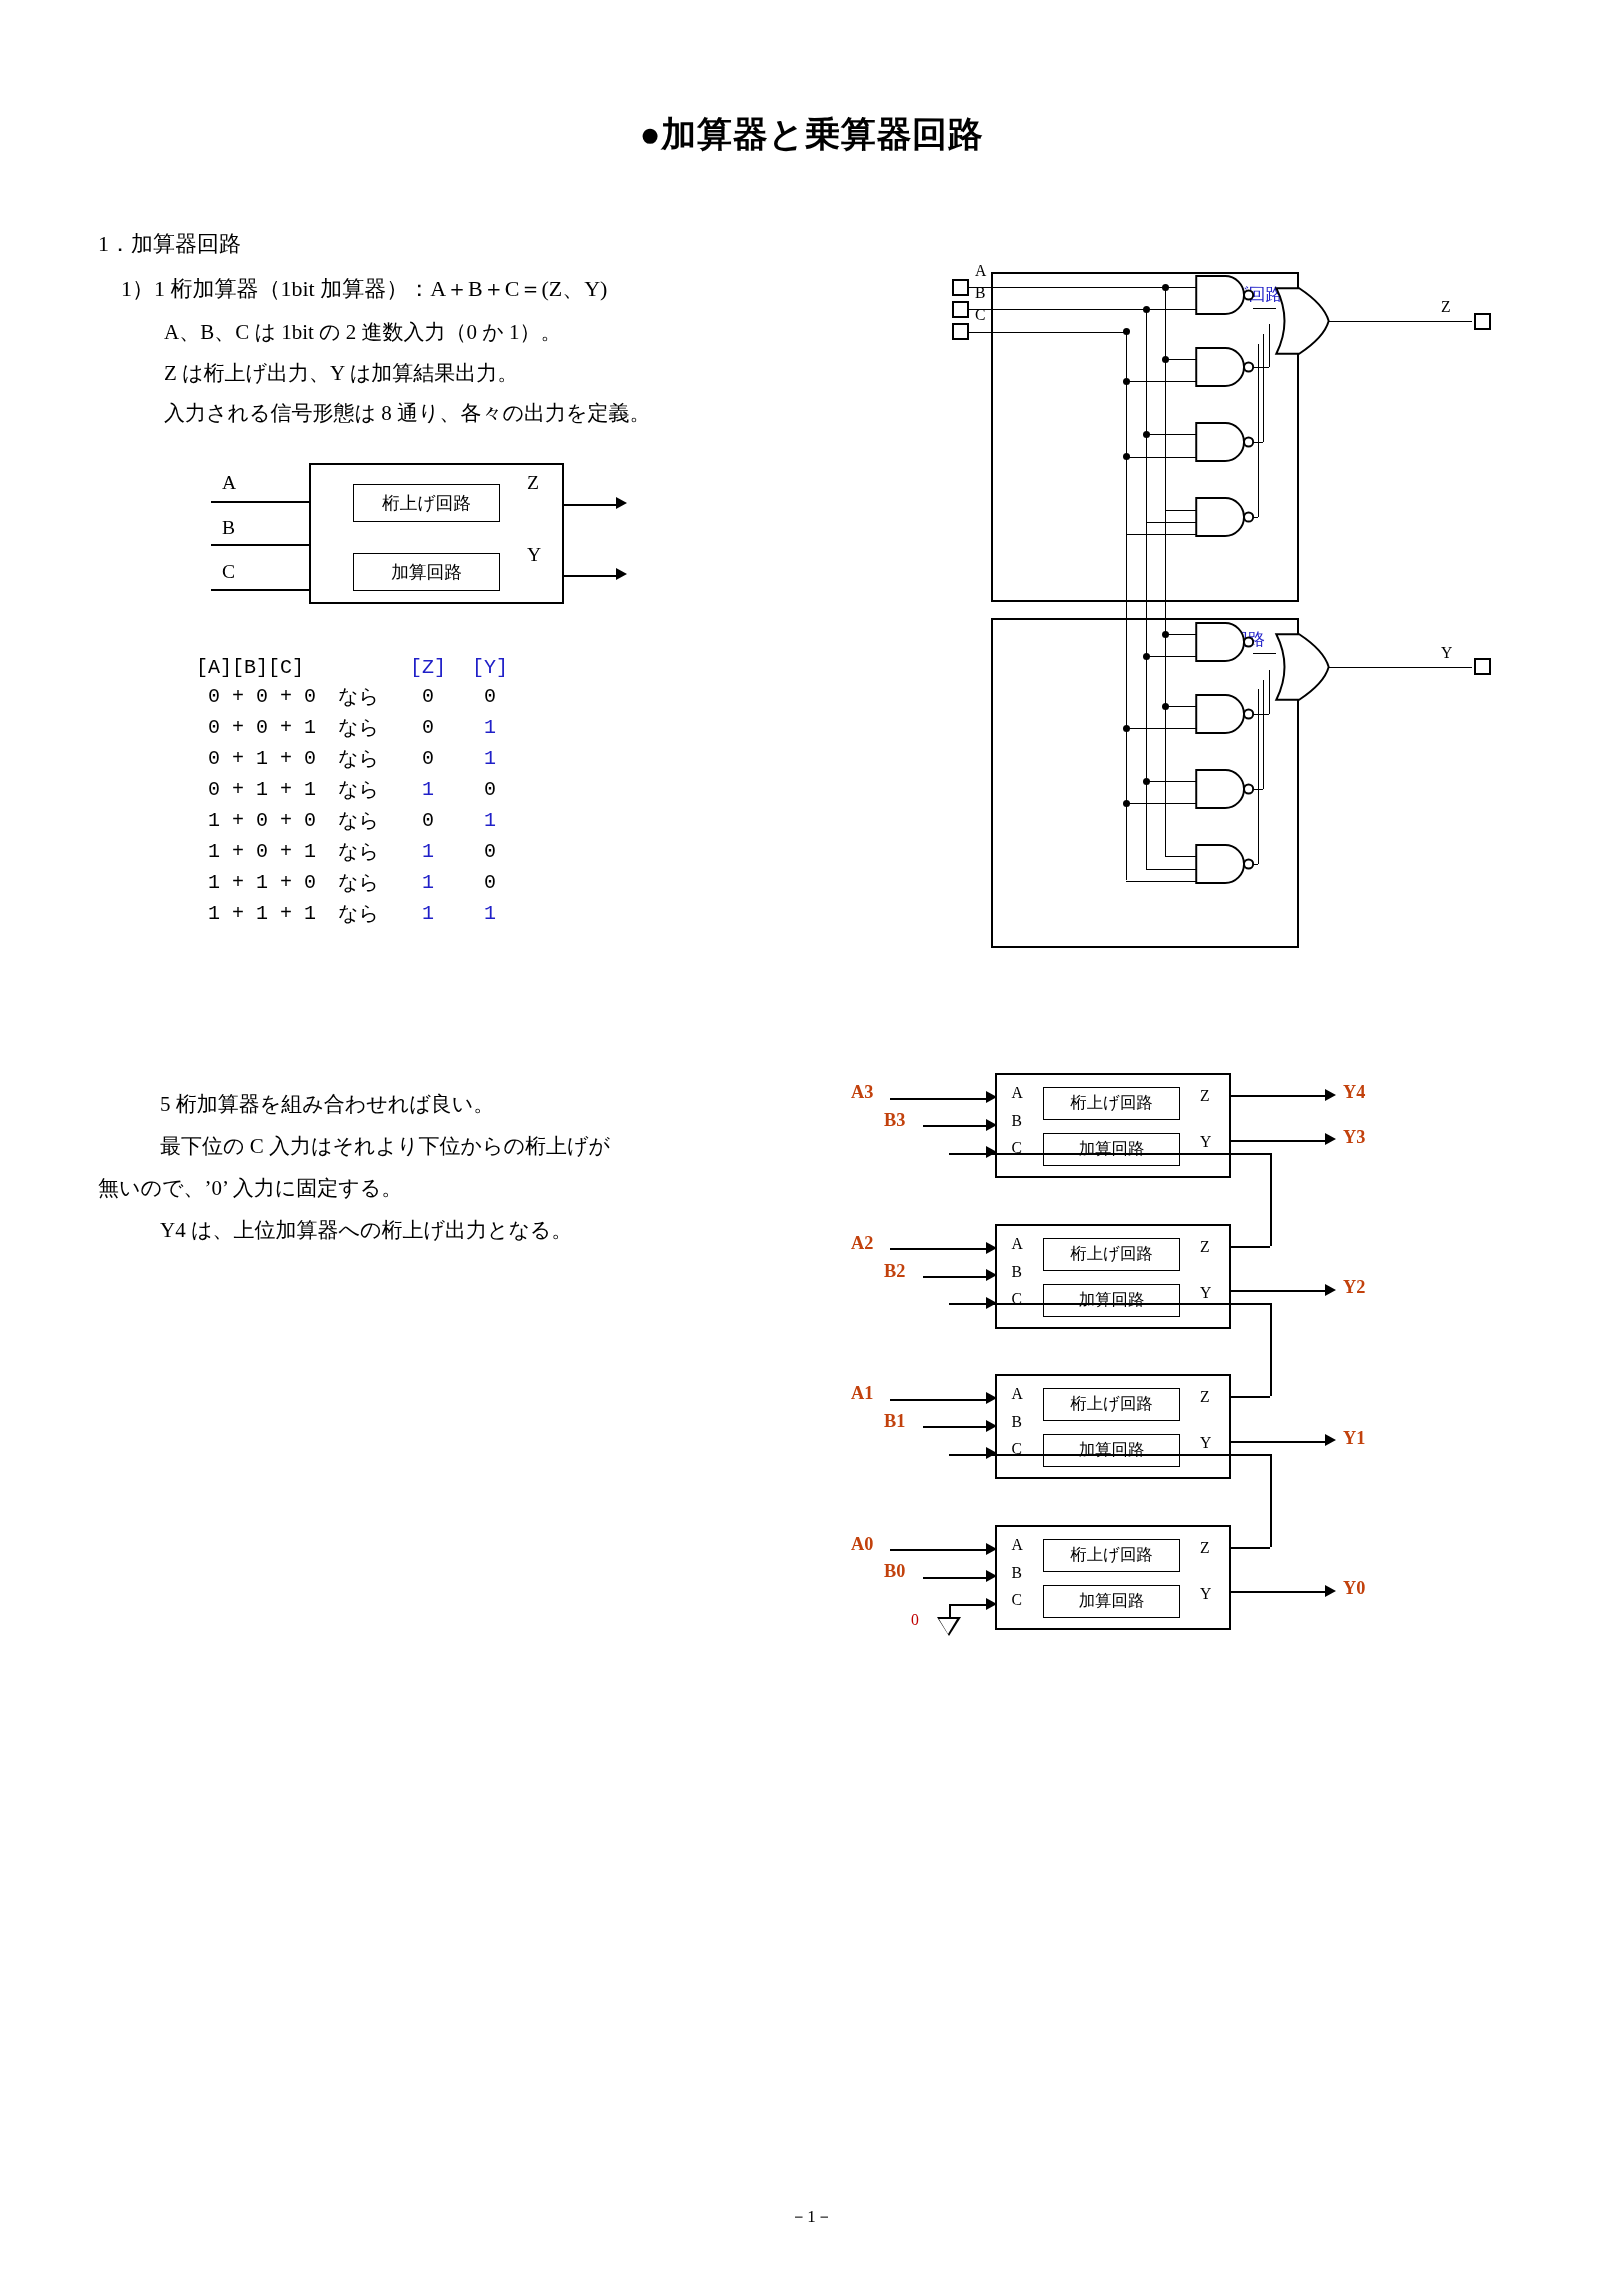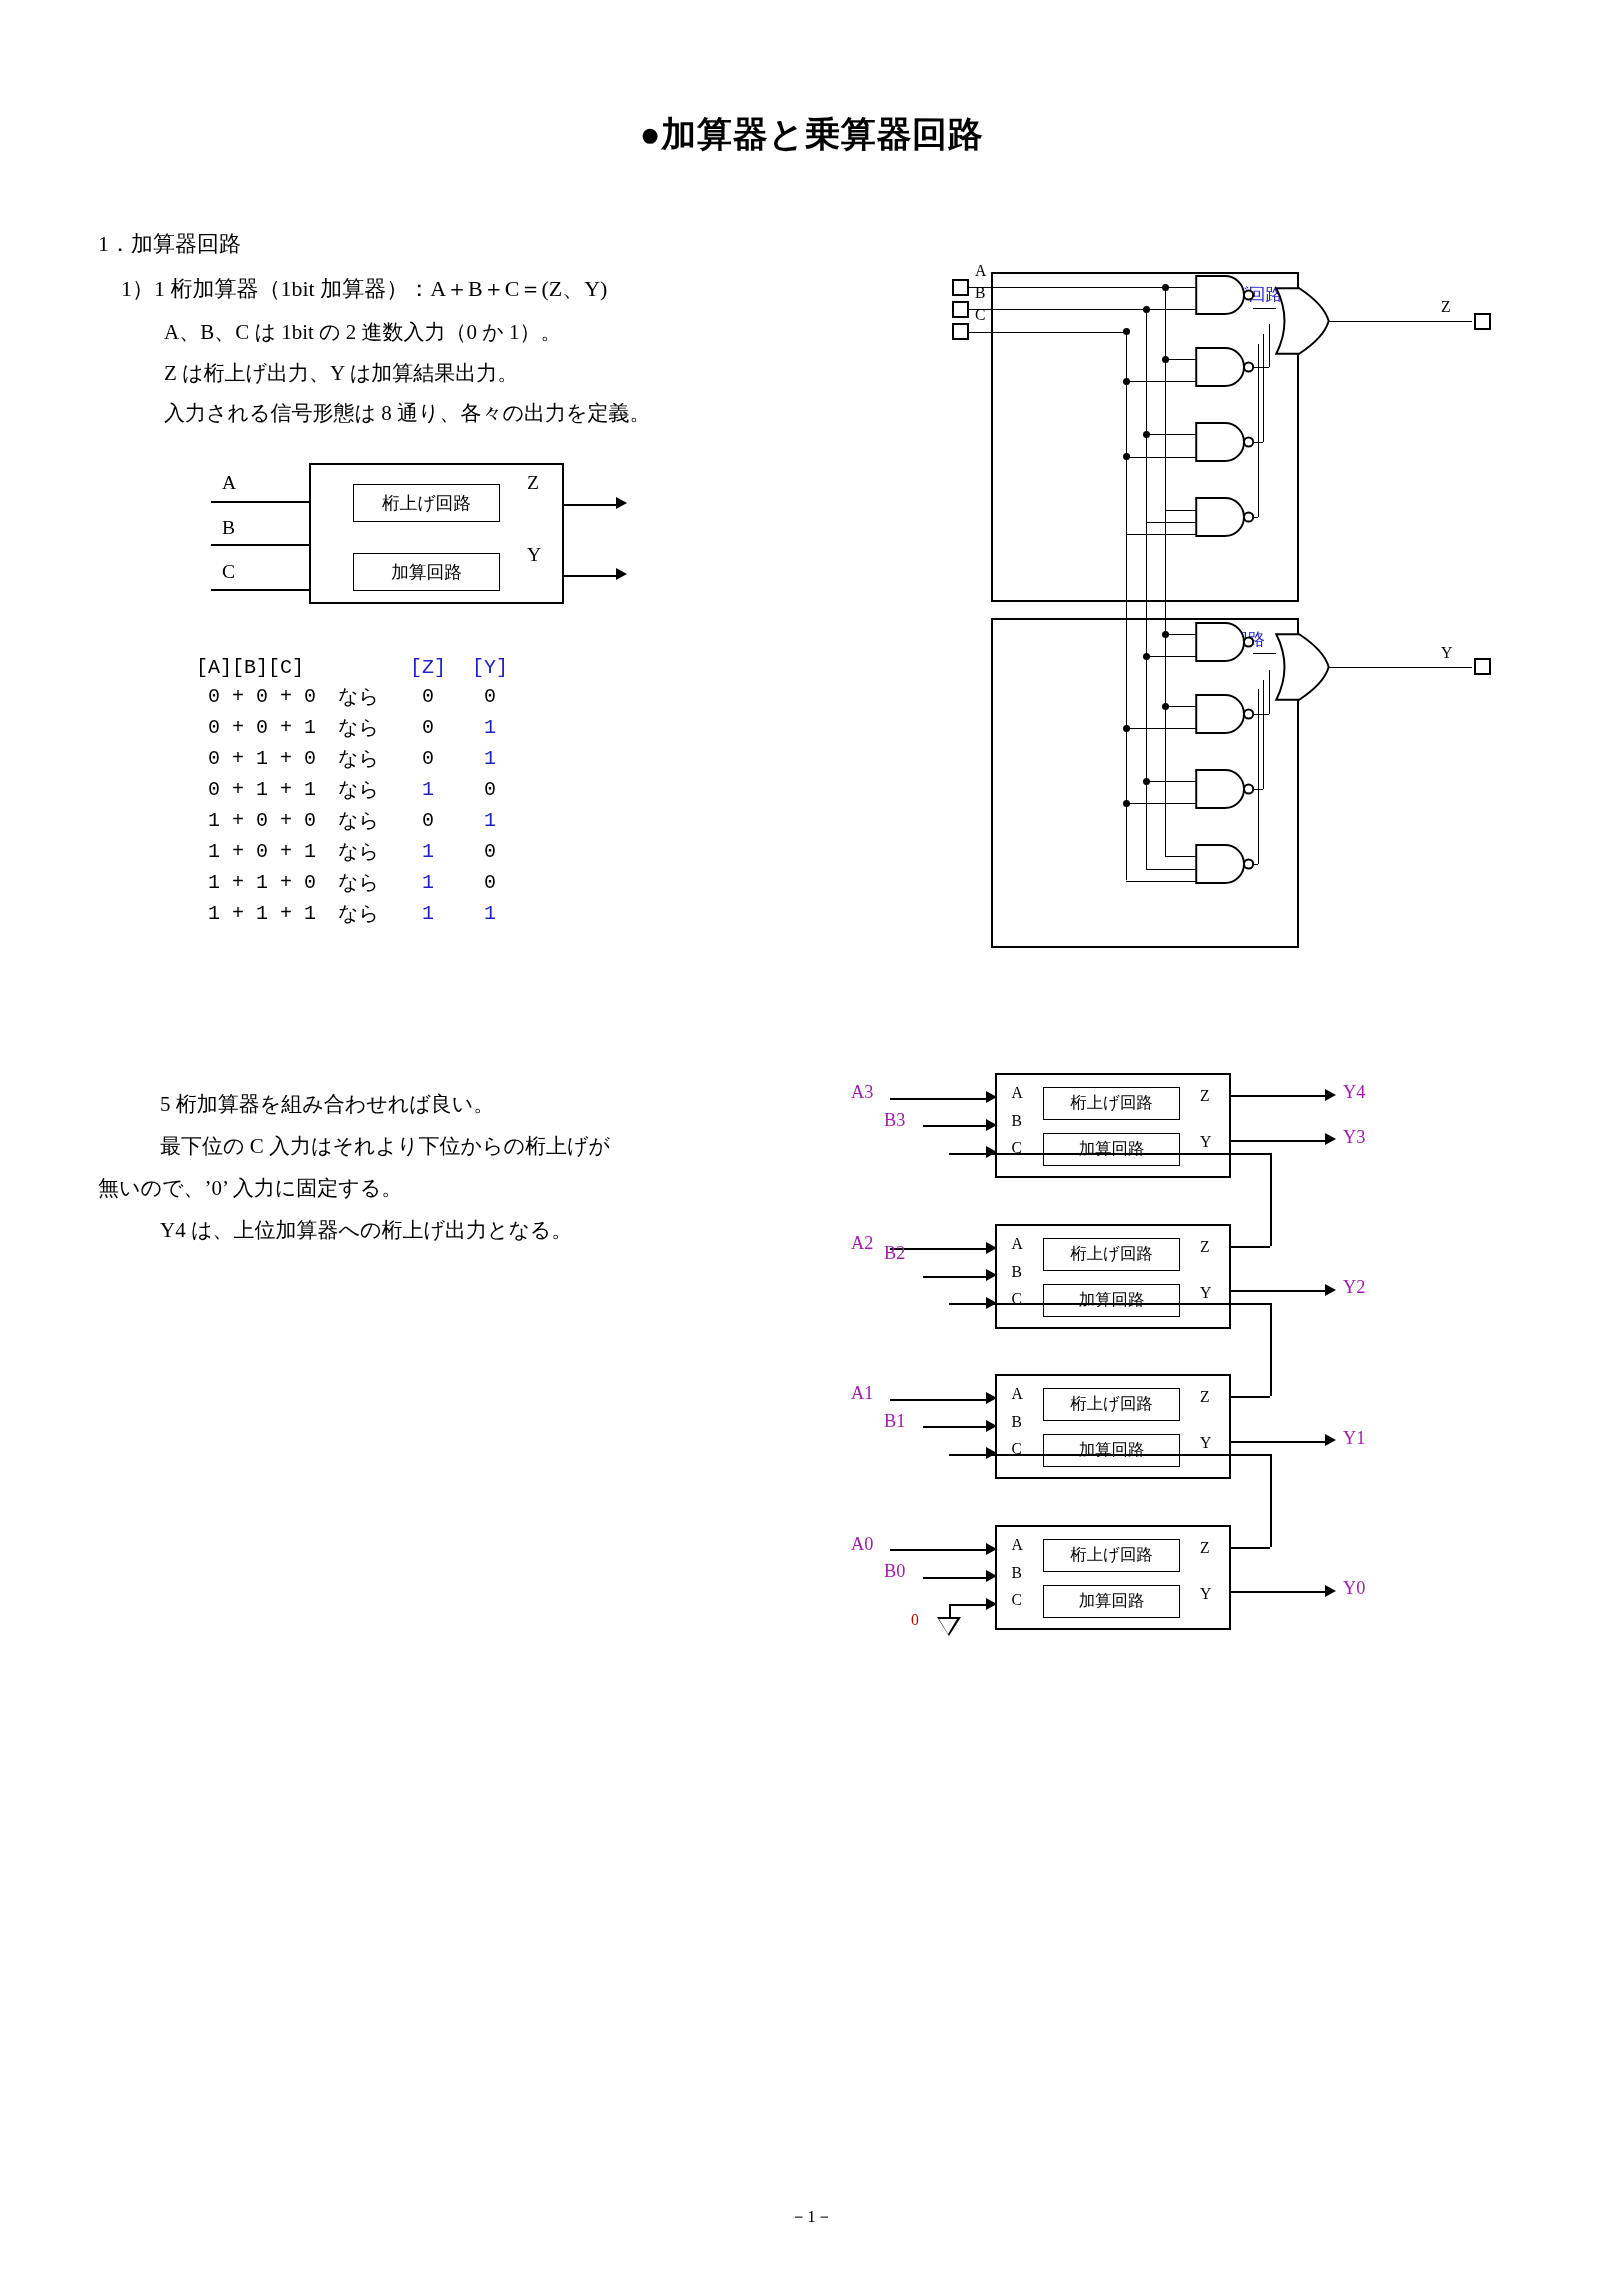--- a/index.html
+++ b/index.html
@@ -148,21 +148,21 @@
   }
   .fa .p {
     position: absolute;
     font-size: 15.7px;
   }
   .io-lbl {
     position: absolute;
     font-size: 18.3px;
     white-space: nowrap;
   }
-  .io-lbl.b { color: #a21caf; }
+  .io-lbl.b { color: #c2410c; font-weight: bold; }
 
   .gnd {
     position: absolute;
     width: 0; height: 0;
     border-left: 12.4px solid transparent;
     border-right: 12.4px solid transparent;
     border-top: 19.6px solid #000;
   }
   .gnd-in {
     position: absolute;
@@ -465,21 +465,21 @@
         <div class="ib" style="left:46px; top:58px; width:137px; height:33px; line-height:30px;">加算回路</div>
         <div class="p" style="left:14.4px; top:9.2px;">A</div>
         <div class="p" style="left:14.4px; top:37px;">B</div>
         <div class="p" style="left:14.4px; top:64px;">C</div>
         <div class="p" style="left:203px; top:11.8px;">Z</div>
         <div class="p" style="left:203px; top:58px;">Y</div>
       </div>
       <div class="io-lbl b" style="left:13px; top:160px;">A2</div>
       <div class="hline" style="left:52px; top:175px; width:99px;"></div>
       <div class="arrow-r" style="left:148px; top:169px;"></div>
-      <div class="io-lbl b" style="left:46px; top:170px;text-align:center;">B2</div>
+      <div class="io-lbl b" style="left:46px; top:188px;text-align:center;">B2</div>
       <div class="hline" style="left:85px; top:203px; width:67px;"></div>
       <div class="arrow-r" style="left:148px; top:196px;"></div>
       <div class="hline" style="left:111px; top:230px; width:41px;"></div>
       <div class="arrow-r" style="left:148px; top:224px;"></div>
       <div class="hline" style="left:393px; top:217px; width:98px;"></div>
       <div class="arrow-r" style="left:487px; top:211px;"></div>
       <div class="io-lbl b" style="left:505px; top:204px;">Y2</div>
       <div class="hline" style="left:393px; top:323px; width:39px;"></div>
       <div class="vline" style="left:432px; top:230px; height:93px;"></div>
       <div class="hline" style="left:111px; top:230px; width:322px;"></div>

